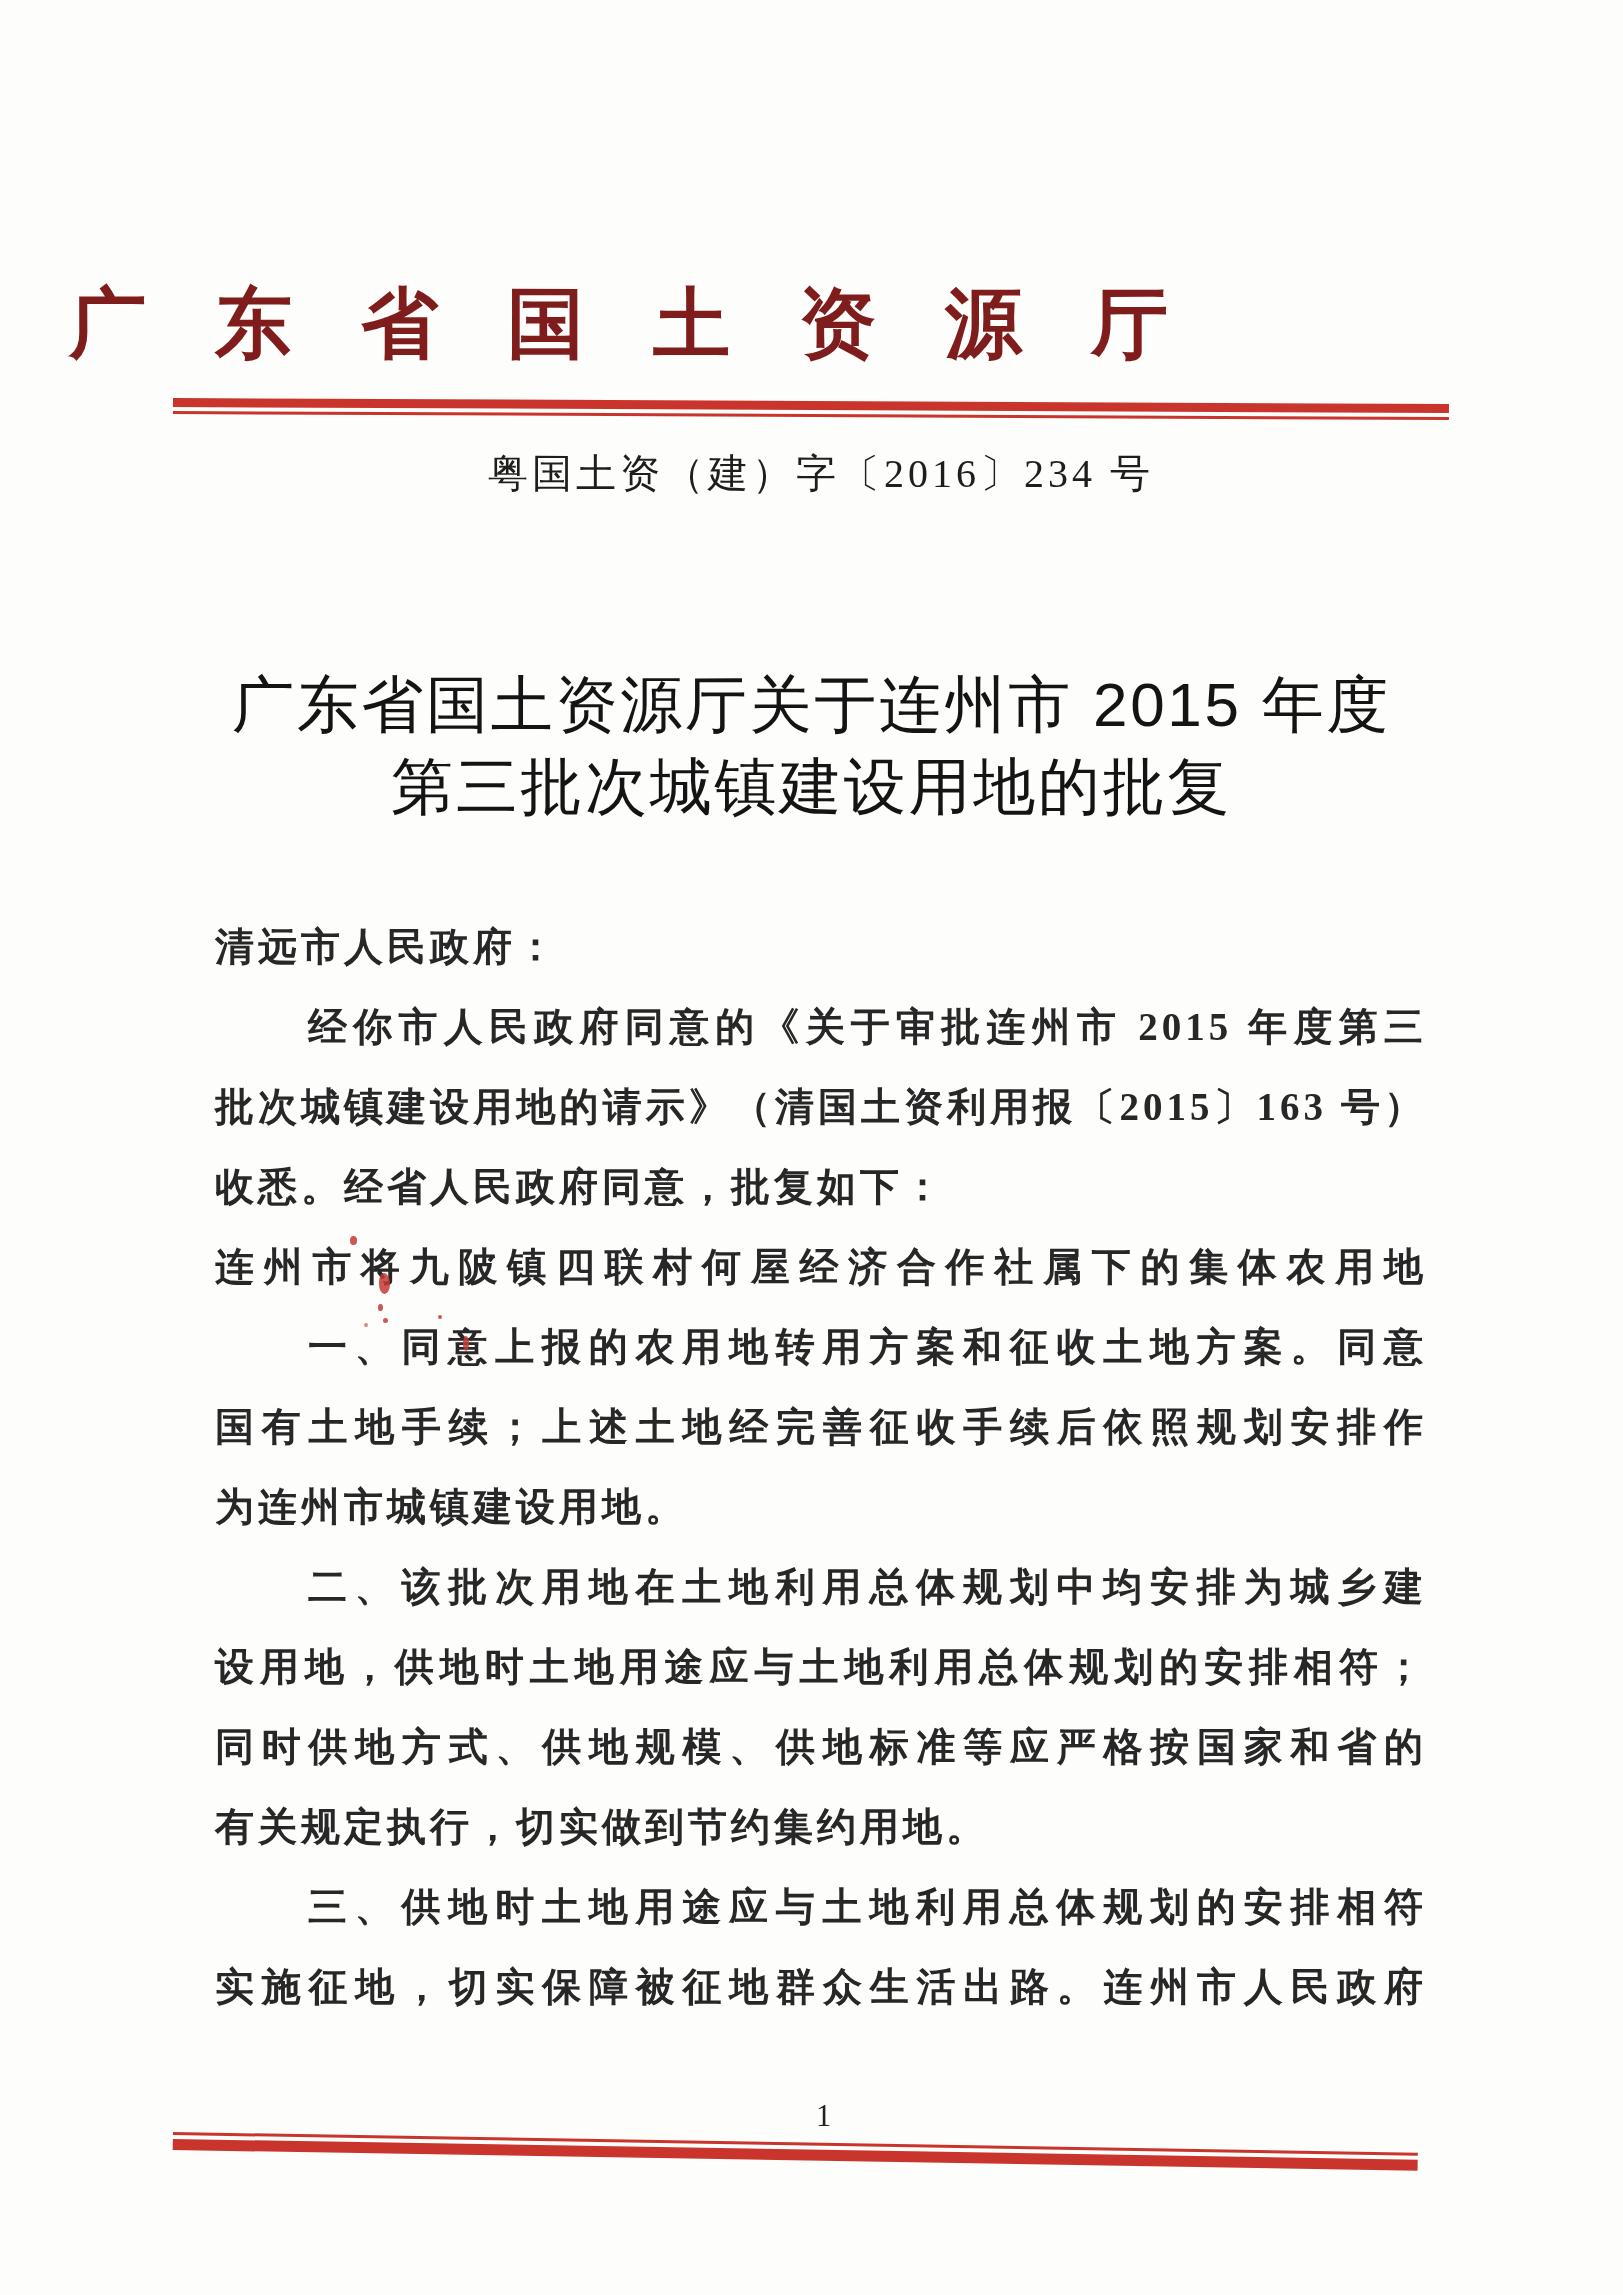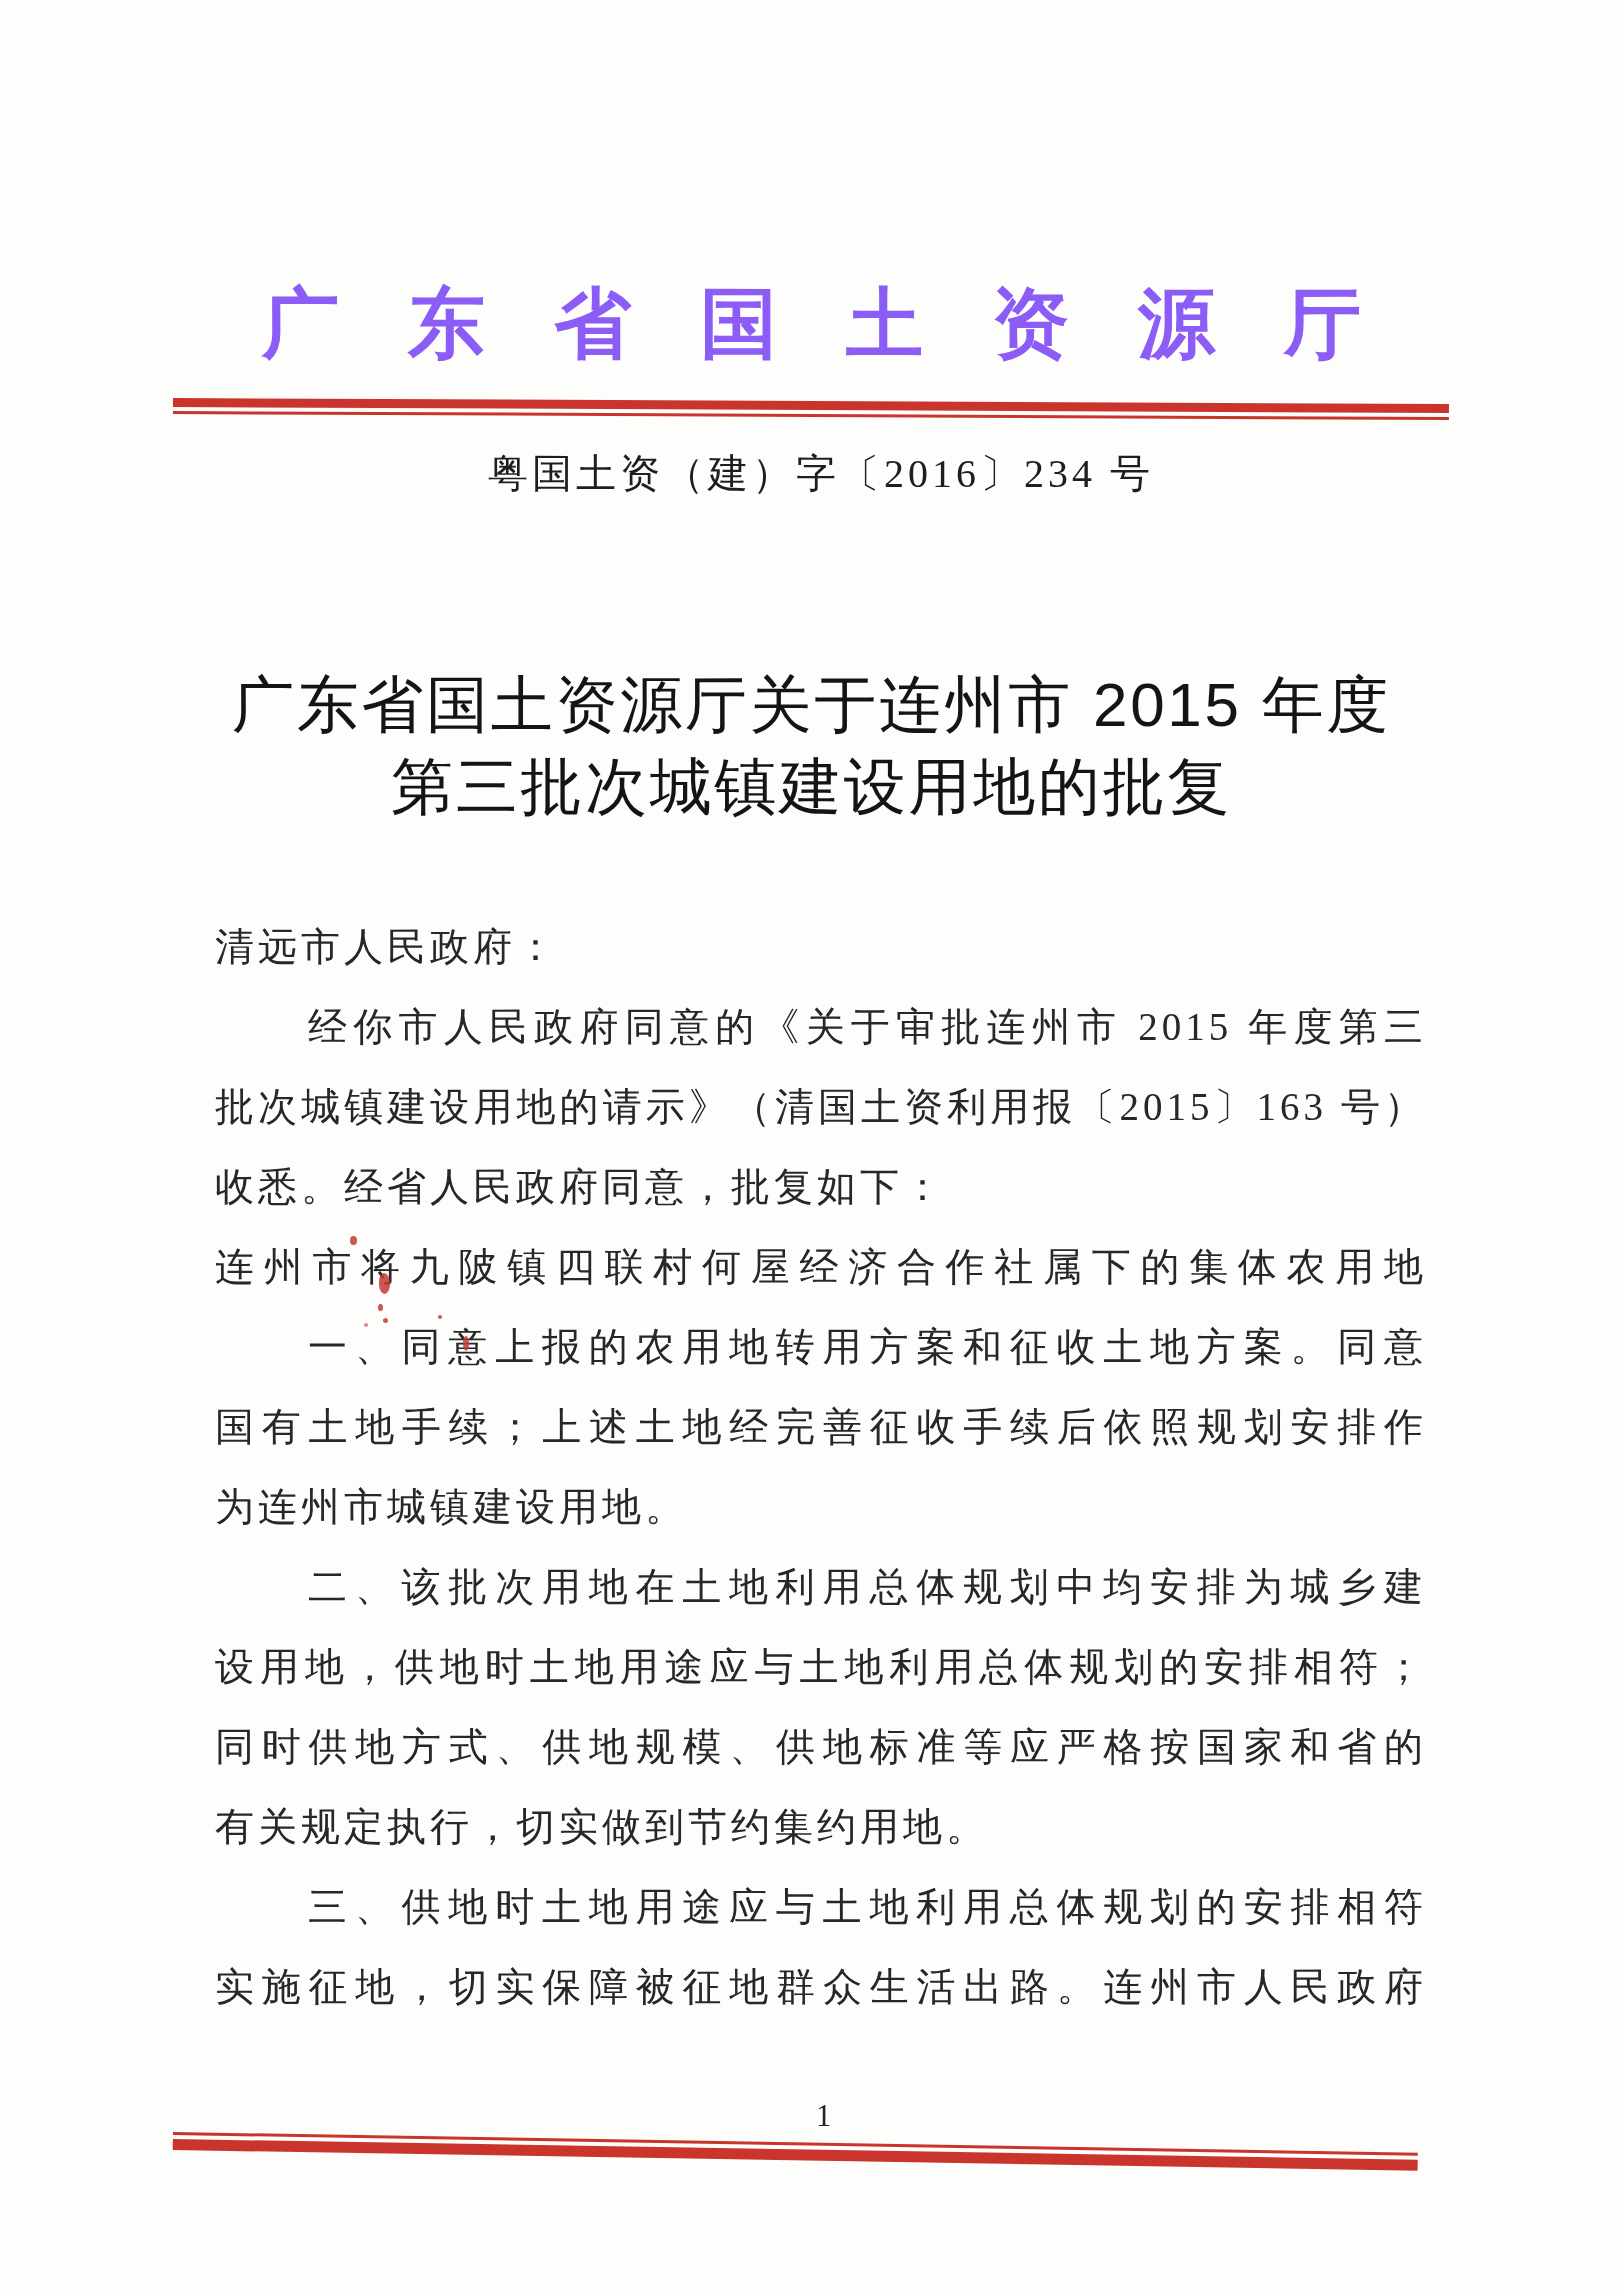--- a/index.html
+++ b/index.html
@@ -8,29 +8,29 @@
     width:1623px;
     height:2295px;
     background:#fdfdfb;
     overflow:hidden;
     font-family:"Liberation Serif", serif;
   }
   
   .letterhead{
     position:absolute;
     top:279px; left:0; width:100%;
-    text-align:center;
+    text-align:left;
     font-family:"Liberation Serif", serif;
     font-weight:700;
     font-size:77px;
     line-height:90px;
     letter-spacing:69px;
     padding-left:69px;
     box-sizing:border-box;
-    color:#8b5cf6;
+    color:#7f1d1d;
   }
   
   .rule-head{
     position:absolute;
     top:398px; left:173px; width:1276px;
     transform:rotate(0.27deg);
     transform-origin:left top;
   }
   .rule-head .thick{height:8.6px;background:#c9352c;}
   .rule-head .thin{height:3.3px;background:#c9352c;margin-top:4px;}
@@ -70,20 +70,21 @@
     top:907px; left:215px; width:1212px;
     font-size:39px;
     letter-spacing:4px;
     color:#272727;
   }
   .bline{
     height:80px;
     line-height:80px;
     text-align:left;
     overflow:visible;
+    font-weight:bold;
   }
   .bline.justify{
     text-align:justify;
     text-align-last:justify;
   }
   .bline.indent{padding-left:93px;}
   
   .page-number{
     position:absolute;
     top:2099px; left:0; width:100%;

